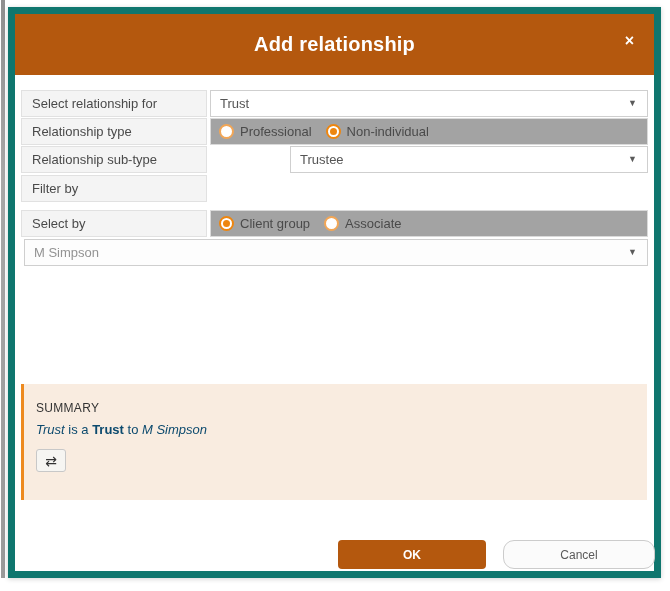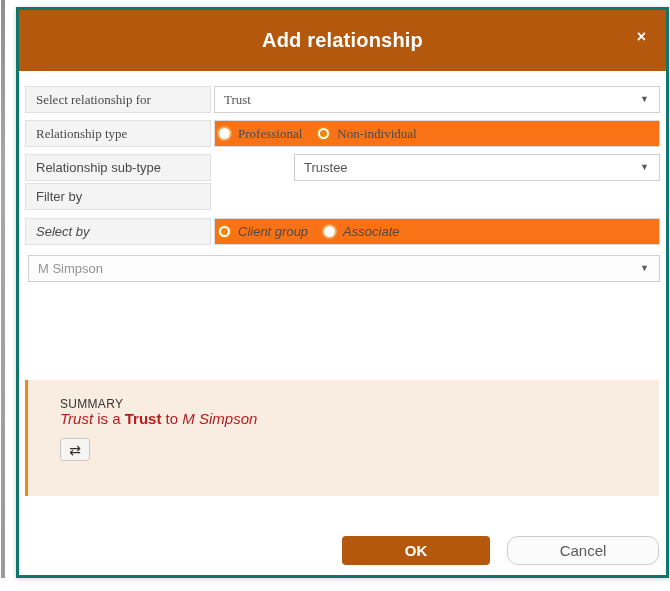--- a/index.html
+++ b/index.html
@@ -1,65 +1,65 @@
 <!DOCTYPE html>
 <html><head>
 <meta charset="utf-8">
 <style>
   * { margin:0; padding:0; box-sizing:border-box; }
   html,body { width:670px; height:591px; background:#fff;
     font-family:"Liberation Sans", sans-serif; overflow:hidden; }
   .page { position:relative; width:670px; height:591px; background:#fff; }
   .edge-strip { position:absolute; left:1px; top:0; width:4px; height:578px;
     background:linear-gradient(180deg,#8f8f8f 0%,#a8a8a8 30%,#9a9a9a 100%); }
-  .modal { position:absolute; left:16px; top:7px; width:653px; height:571px;
-    background:#fff; border:3px solid #0f766e; box-shadow:0 1px 5px rgba(0,0,0,.18); }
+  .modal { position:absolute; left:8px; top:7px; width:653px; height:571px;
+    background:#fff; border:7px solid #0f766e; box-shadow:0 1px 5px rgba(0,0,0,.18); }
   .modal-header { position:absolute; left:0; top:0; width:100%; height:61px;
     background:#b4580e; display:flex; align-items:center; justify-content:center; }
   .modal-title { color:#fff; font-size:20px; font-weight:bold; letter-spacing:.2px; }
   .close-btn { position:absolute; right:20px; top:19px; color:#fff; font-size:16px;
     font-weight:bold; cursor:pointer; line-height:16px; }
   .form { position:absolute; left:6px; right:6px; top:76px; }
   .form-row { display:flex; height:27px; }
-  .mb3 { margin-bottom:7px;font-family:Liberation Serif, serif; } .mb2 { margin-bottom:2px;gap:40px; }
-  .mb8 { margin-bottom:8px; } .mb6 { margin-bottom:10px;font-style:italic; }
+  .mb3 { margin-bottom:1px; } .mb2 { margin-bottom:2px;gap:40px; }
+  .mb8 { margin-bottom:8px; } .mb6 { margin-bottom:2px; }
   .row-label { width:186px; flex:none; background:#f4f4f4; border:1px solid #e1e1e1;
     font-size:13px; color:#4a4a4a; padding-left:10px; line-height:25px; }
   .row-gap { width:3px; flex:none; }
   .field { flex:1; position:relative; font-size:13px; }
   .field.dropdown { background:#fff; border:1px solid #cfcfcf; line-height:25px;
     padding-left:9px; color:#555; cursor:pointer; }
   .field.dropdown.muted { color:#939393; background:#fdfdfd; }
   .dd-arrow { position:absolute; right:10px; top:0; line-height:25px; font-size:9px;
     color:#5a5a5a; }
-  .field.grayband { background:#f97316; border:1px solid #dadada; display:flex;
-    align-items:center; padding-left:2px; color:#4a4a4a; }
+  .field.grayband { background:#a3a3a3; border:1px solid #dadada; display:flex;
+    align-items:center; padding-left:8px; color:#4a4a4a; }
   .opt { display:flex; align-items:center; gap:6px; margin-right:14px; cursor:pointer; }
   .radio { position:relative; width:15px; height:15px; flex:none; border-radius:50%;
     background:#fff; border:2px solid #f2a656; }
   .radio.checked { border-color:#ee860f; }
   .radio.checked::after { content:''; position:absolute; left:2px; top:2px; right:2px;
     bottom:2px; border-radius:50%; background:#ee860f; }
   .toggle-wrap { display:flex; align-items:center; }
   .toggle-label { margin-right:9px; } .toggle-label.right { margin-left:9px; margin-right:0; }
   .toggle { position:relative; width:32px; height:16px; border-radius:9px;
     background:#f6f6f6; border:1px solid #e2e2e2; cursor:pointer; }
   .toggle .knob { position:absolute; left:-1px; top:-1px; width:16px; height:16px;
     border-radius:50%; background:#fff; border:1px solid #d3d3d3;
     box-shadow:0 1px 2px rgba(0,0,0,.25); }
   .summary { position:absolute; left:6px; right:7px; top:370px; height:116px;
-    background:#f9ece0; border-left:3px solid #ed8a1f; padding:17px 0 0 32px; }
+    background:#f9ece0; border-left:3px solid #ed8a1f; padding:17px 0 0 12px; }
   .summary-heading { font-size:12px; color:#333; letter-spacing:.3px; }
-  .summary-line { font-size:15px; color:#b91c1c; line-height:16px; }
+  .summary-line { font-size:13px; color:#0c4a6e; margin-top:7px; line-height:16px; }
   .summary-line:first-of-type { margin-top:12px; }
   .it { font-style:italic; } .bd { font-weight:bold; }
   .swap-btn { margin-top:11px; width:30px; height:23px; background:#f6f5f2;
     border:1px solid #c8c8c8; border-radius:3px; display:flex; align-items:center;
     justify-content:center; cursor:pointer; font-size:14px; color:#333; line-height:1; }
-  .footer-btn { position:absolute; height:29px; font-size:15px; display:flex;
+  .footer-btn { position:absolute; height:29px; font-size:12px; display:flex;
     align-items:center; justify-content:center; cursor:pointer;
     font-family:"Liberation Sans", sans-serif; }
   .ok-btn { left:323px; top:526px; width:148px; background:#b4580e; color:#fff;
     font-weight:bold; border:none; border-radius:4px; }
   .cancel-btn { left:488px; top:526px; width:152px; background:#fbfbfb; color:#5a5a5a;
     border:1px solid #ccc; border-radius:11px; }
 </style>
 </head>
 <body>
 

